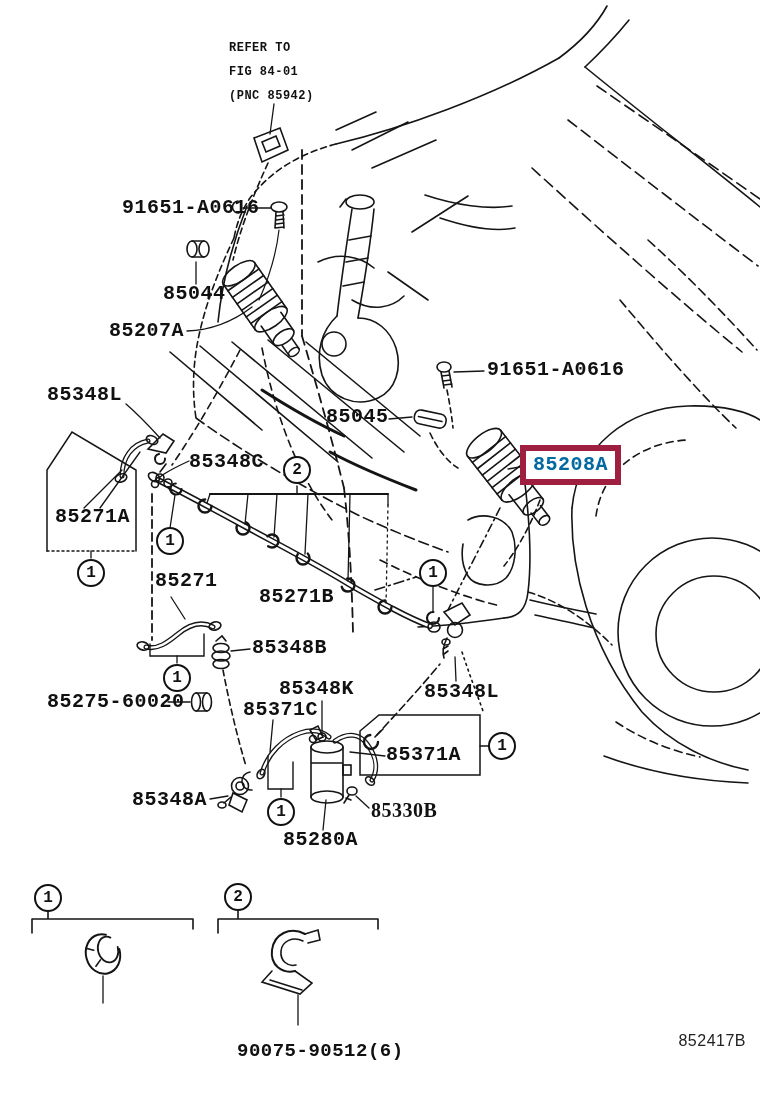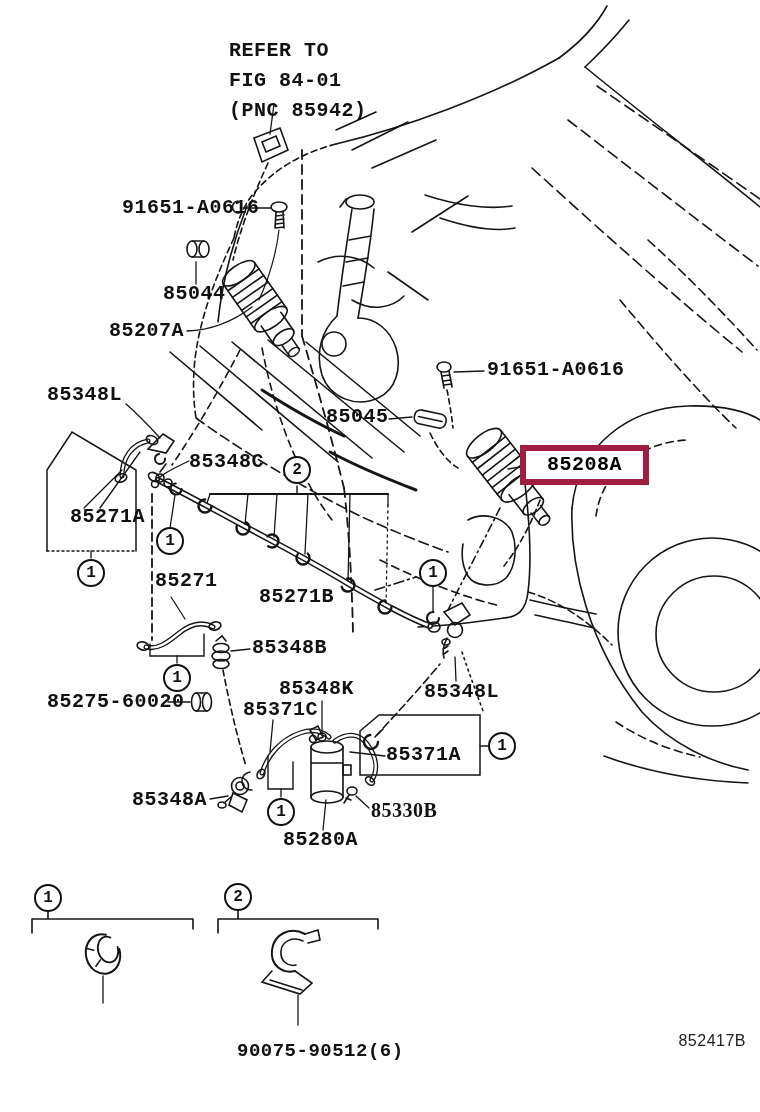--- a/index.html
+++ b/index.html
@@ -2,27 +2,27 @@
 <html><head>
 <meta charset="utf-8">
 <style>
   html,body{margin:0;padding:0;background:#fff;}
   .stage{position:relative;width:760px;height:1112px;background:#fff;overflow:hidden;
          font-family:"Liberation Mono","DejaVu Sans Mono",monospace;}
   .stage svg{position:absolute;left:0;top:0;}
   #overlay{position:absolute;left:0;top:0;width:760px;height:1112px;}
   .part-label{position:absolute;font-weight:bold;font-size:20px;line-height:1;
               letter-spacing:.5px;color:#111;white-space:pre;}
-  .note-label{font-size:20px;line-height:30px;}
+  .note-label{font-size:12px;line-height:24px;}
   .legend-label{font-size:19px;}
   .callout{position:absolute;width:28px;height:28px;box-sizing:border-box;border:2px solid #111;
            border-radius:50%;background:#fff;display:flex;align-items:center;justify-content:center;
            font-weight:bold;font-size:16px;color:#111;transform:translate(-50%,-50%);}
   .hl-box{position:absolute;left:520px;top:445px;border:6px solid #9e1f40;background:#fff;
-          padding:4px 21px;font-weight:bold;font-size:20px;line-height:1;letter-spacing:.5px;color:#000000;}
+          padding:4px 7px;font-weight:bold;font-size:20px;line-height:1;letter-spacing:.5px;color:#0369a1;}
   .fig-code{position:absolute;right:14px;top:1032px;font-family:"Liberation Sans",sans-serif;
             font-size:16px;color:#222;letter-spacing:.5px;}
 </style>
 </head>
 <body>
 
 <div class="stage">
 
 <svg width="760" height="1112" viewBox="0 0 760 1112" fill="none" stroke="#151515" stroke-width="1.6" stroke-linecap="round">
 
@@ -320,21 +320,21 @@
 
 <div id="overlay">
       <div class="part-label note-label" style="left: 229px; top: 36px;">REFER TO
 FIG 84-01
 (PNC 85942)</div>
       <div class="part-label" style="left: 122px; top: 198px;">91651-A0616</div>
       <div class="part-label" style="left: 163px; top: 284px;">85044</div>
       <div class="part-label" style="left: 109px; top: 321px;">85207A</div>
       <div class="part-label" style="left: 47px; top: 385px;">85348L</div>
       <div class="part-label" style="left: 189px; top: 452px;">85348C</div>
-      <div class="part-label" style="left: 70px; top: 507px; text-align: right;">85271A</div>
+      <div class="part-label" style="left: 55px; top: 507px; text-align: right;">85271A</div>
       <div class="part-label" style="left: 326px; top: 407px;">85045</div>
       <div class="part-label" style="left: 487px; top: 360px;">91651-A0616</div>
       <div class="part-label" style="left: 155px; top: 571px;">85271</div>
       <div class="part-label" style="left: 259px; top: 587px;">85271B</div>
       <div class="part-label" style="left: 252px; top: 638px;">85348B</div>
       <div class="part-label" style="left: 279px; top: 679px;">85348K</div>
       <div class="part-label" style="left: 243px; top: 700px;">85371C</div>
       <div class="part-label" style="left: 47px; top: 692px;">85275-60020</div>
       <div class="part-label" style="left: 132px; top: 790px;">85348A</div>
       <div class="part-label" style="left: 283px; top: 830px;">85280A</div>

